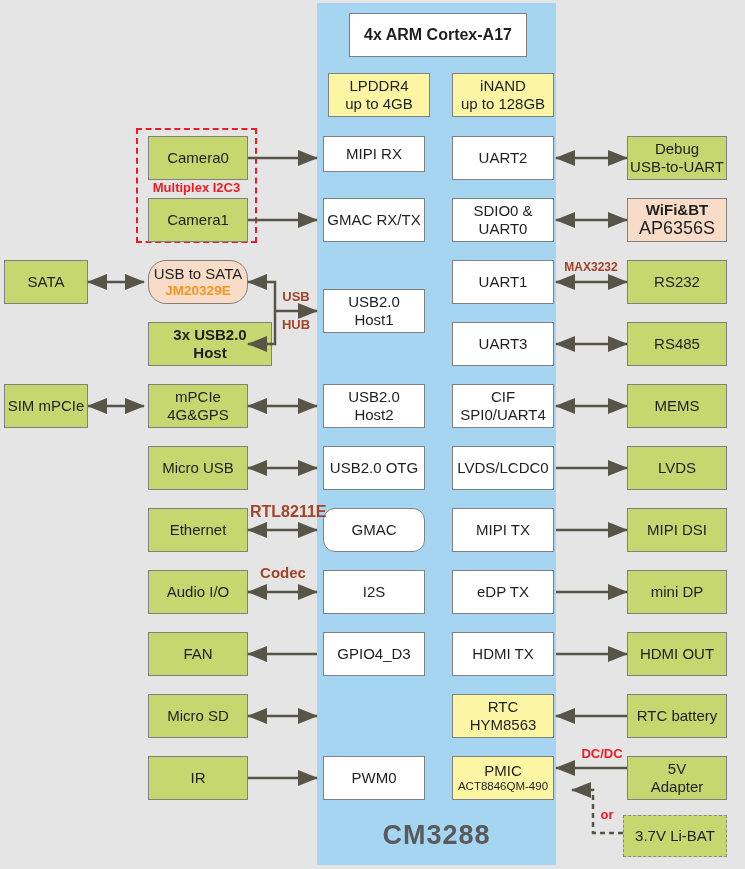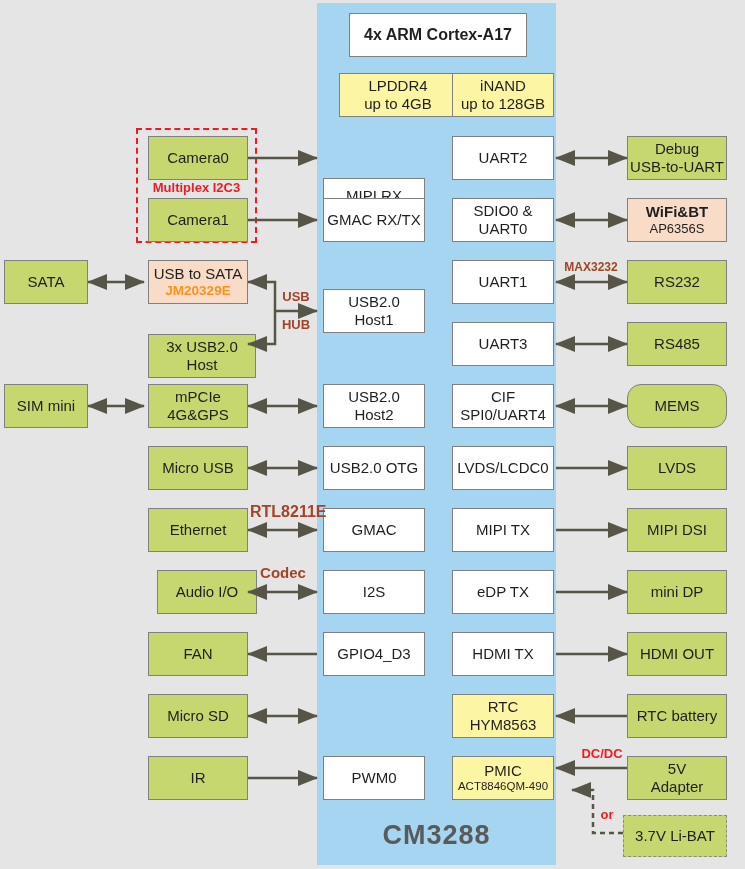--- a/index.html
+++ b/index.html
@@ -14,46 +14,46 @@
   .pink{background:#f9dcc8;}
   .bold{font-weight:bold;}
   .soc-col{position:absolute;left:317px;top:3px;width:239px;height:862px;background:#a5d5f0;}
   .dashed-red{position:absolute;box-sizing:border-box;border:2px dashed #ed1c24;background:transparent;}
   .dashed-gray{border:1px dashed #8a8a8a;}
   .lbl{position:absolute;text-align:center;font-weight:bold;}
   .lbl-brown{color:#a3442a;}
   .lbl-red{color:#ed1c24;}
   .sub-orange{color:#f7941d;font-weight:bold;font-size:13.5px;}
   .sub-small{font-size:11.5px;}
-  .sub-norm{font-size:13px;}
+  .sub-norm{font-size:18px;}
   .chip-name{position:absolute;left:317px;top:820px;width:239px;text-align:center;
              font-size:27px;font-weight:bold;color:#595a5c;letter-spacing:1px;}
   svg.arrows{position:absolute;left:0;top:0;pointer-events:none;}
 </style>
 </head>
 <body>
 
 <div id="stage">
 
   <div class="soc-col"></div>
 
   <div class="box white bold" style="left:349px;top:13px;width:178px;height:44px;font-size:16px;">4x ARM Cortex-A17</div>
-  <div class="box yellow" style="left:339px;top:73px;width:118px;height:44px;">LPDDR4
+  <div class="box yellow" style="left:328px;top:73px;width:102px;height:44px;">LPDDR4
 up to 4GB</div>
   <div class="box yellow" style="left:452px;top:73px;width:102px;height:44px;">iNAND
 up to 128GB</div>
 
-  <div class="box white" style="left:323px;top:136px;width:102px;height:36px;margin-top:42px;">MIPI RX</div>
+  <div class="box white" style="left:323px;top:136px;width:102px;height:36px;">MIPI RX</div>
   <div class="box white" style="left:323px;top:198px;width:102px;height:44px;">GMAC RX/TX</div>
   <div class="box white" style="left:323px;top:289px;width:102px;height:44px;">USB2.0
 Host1</div>
   <div class="box white" style="left:323px;top:384px;width:102px;height:44px;">USB2.0
 Host2</div>
   <div class="box white" style="left:323px;top:446px;width:102px;height:44px;">USB2.0 OTG</div>
-  <div class="box white" style="left:323px;top:508px;width:102px;height:44px;">GMAC</div>
+  <div class="box white" style="left:323px;top:508px;width:102px;height:44px;border-radius:12px;">GMAC</div>
   <div class="box white" style="left:323px;top:570px;width:102px;height:44px;">I2S</div>
   <div class="box white" style="left:323px;top:632px;width:102px;height:44px;">GPIO4_D3</div>
   <div class="box white" style="left:323px;top:756px;width:102px;height:44px;">PWM0</div>
 
   <div class="box white" style="left:452px;top:136px;width:102px;height:44px;">UART2</div>
   <div class="box white" style="left:452px;top:198px;width:102px;height:44px;">SDIO0 &amp;
 UART0</div>
   <div class="box white" style="left:452px;top:260px;width:102px;height:44px;">UART1</div>
   <div class="box white" style="left:452px;top:322px;width:102px;height:44px;">UART3</div>
   <div class="box white" style="left:452px;top:384px;width:102px;height:44px;">CIF
@@ -68,45 +68,45 @@
     <span>PMIC</span>
     <span class="sub-small">ACT8846QM-490</span>
   </div>
 
   <div class="dashed-red" style="left:136px;top:128px;width:121px;height:115px;"></div>
   <div class="box green" style="left:148px;top:136px;width:100px;height:44px;">Camera0</div>
   <div class="box green" style="left:148px;top:198px;width:100px;height:44px;">Camera1</div>
   <div class="lbl lbl-red" style="left:136px;top:180px;width:121px;font-size:13px;">Multiplex I2C3</div>
 
   <div class="box green" style="left:4px;top:260px;width:84px;height:44px;">SATA</div>
-  <div class="box pink" style="left:148px;top:260px;width:100px;height:44px;">
+  <div class="box pink" style="left:148px;top:260px;width:100px;height:44px;border-radius:18px;">
     <span>USB to SATA</span>
     <span class="sub-orange">JM20329E</span>
   </div>
-  <div class="box green" style="left:148px;top:334px;width:108px;height:44px;">3x USB2.0
+  <div class="box green" style="left:148px;top:322px;width:124px;height:44px;font-weight:bold;">3x USB2.0
 Host</div>
-  <div class="box green" style="left:4px;top:384px;width:84px;height:44px;">SIM mini</div>
+  <div class="box green" style="left:4px;top:384px;width:84px;height:44px;">SIM mPCIe</div>
   <div class="box green" style="left:148px;top:384px;width:100px;height:44px;">mPCIe
 4G&amp;GPS</div>
   <div class="box green" style="left:148px;top:446px;width:100px;height:44px;">Micro USB</div>
   <div class="box green" style="left:148px;top:508px;width:100px;height:44px;">Ethernet</div>
-  <div class="box green" style="left:148px;top:570px;width:100px;height:44px;margin-left:9px;">Audio I/O</div>
+  <div class="box green" style="left:148px;top:570px;width:100px;height:44px;">Audio I/O</div>
   <div class="box green" style="left:148px;top:694px;width:100px;height:44px;">Micro SD</div>
   <div class="box green" style="left:148px;top:632px;width:100px;height:44px;">FAN</div>
   <div class="box green" style="left:148px;top:756px;width:100px;height:44px;">IR</div>
 
   <div class="box green" style="left:627px;top:136px;width:100px;height:44px;">Debug
 USB-to-UART</div>
   <div class="box pink" style="left:627px;top:198px;width:100px;height:44px;">
     <span class="bold">WiFi&amp;BT</span>
     <span class="sub-norm">AP6356S</span>
   </div>
   <div class="box green" style="left:627px;top:260px;width:100px;height:44px;">RS232</div>
   <div class="box green" style="left:627px;top:322px;width:100px;height:44px;">RS485</div>
-  <div class="box green" style="left:627px;top:384px;width:100px;height:44px;border-radius:14px;">MEMS</div>
+  <div class="box green" style="left:627px;top:384px;width:100px;height:44px;">MEMS</div>
   <div class="box green" style="left:627px;top:508px;width:100px;height:44px;">MIPI DSI</div>
   <div class="box green" style="left:627px;top:446px;width:100px;height:44px;">LVDS</div>
   <div class="box green" style="left:627px;top:570px;width:100px;height:44px;">mini DP</div>
   <div class="box green" style="left:627px;top:632px;width:100px;height:44px;">HDMI OUT</div>
   <div class="box green" style="left:627px;top:694px;width:100px;height:44px;">RTC battery</div>
   <div class="box green" style="left:627px;top:756px;width:100px;height:44px;">5V
 Adapter</div>
   <div class="box green dashed-gray" style="left:623px;top:815px;width:104px;height:42px;">3.7V Li-BAT</div>
 
   <svg class="arrows" width="745" height="869">

